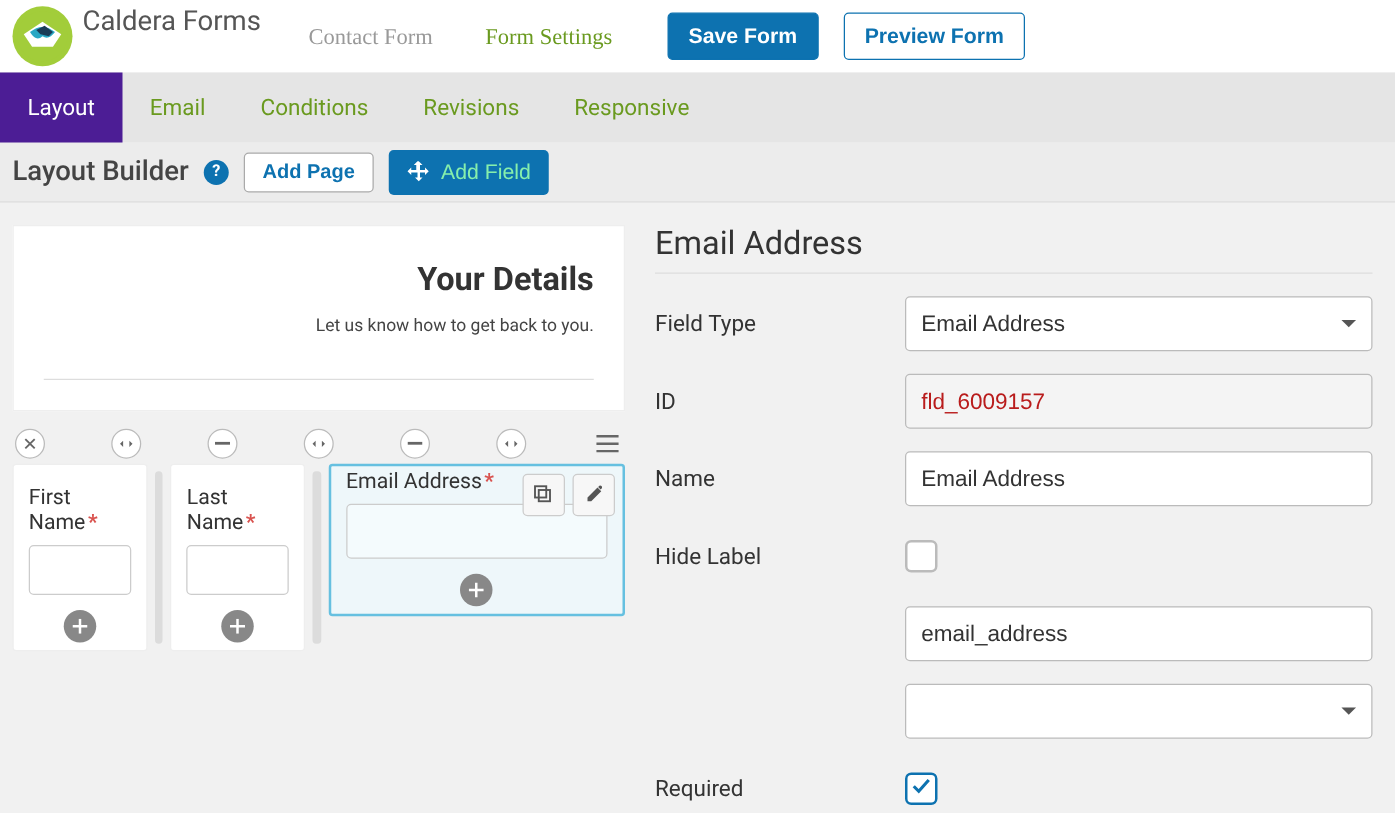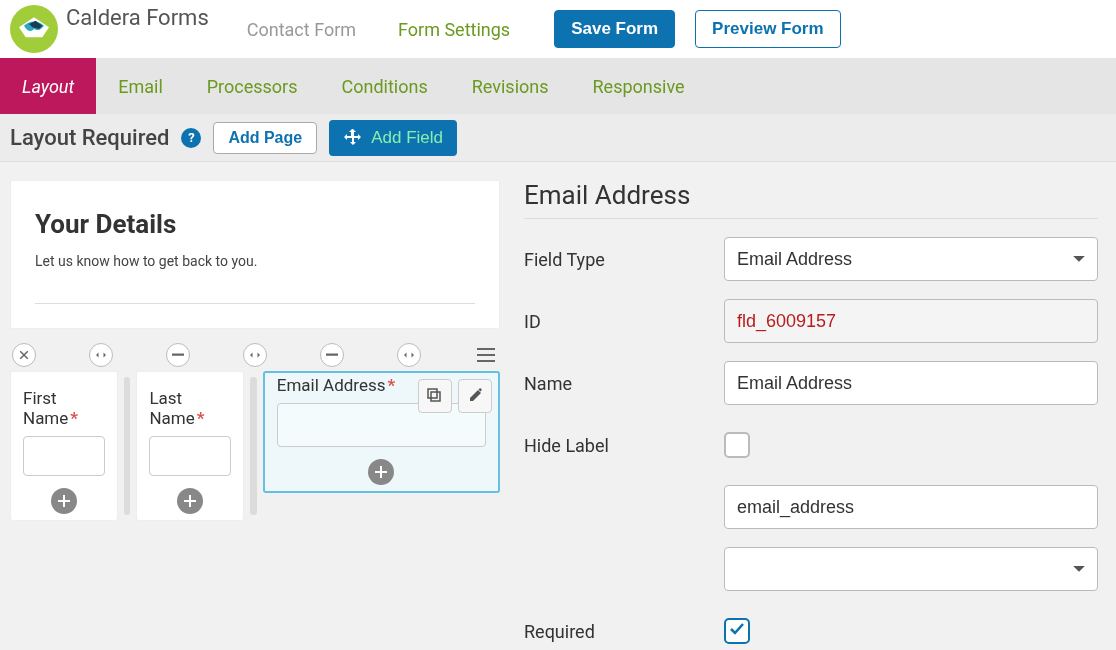--- a/index.html
+++ b/index.html
@@ -36,20 +36,21 @@
   }
   .logo-icon svg { width: 40px; height: 40px; }
   .brand-text { font-size: 22px; color:#555; }
   .top-tab {
     padding: 0 18px;
     height: 44px;
     display:flex; align-items:center;
     font-size: 18px;
     color:#999;
     cursor:pointer;
+    font-family:Liberation Serif, serif;
   }
   .top-tab.active { color:#6a9a1f; }
   .btn {
     padding: 8px 16px;
     font-size: 17px;
     border-radius:4px;
     cursor:pointer;
     border:1px solid transparent;
     font-weight:bold;
   }
@@ -65,21 +66,21 @@
     height:56px;
     align-items:stretch;
   }
   .navtab {
     display:flex; align-items:center;
     padding: 0 22px;
     font-size:18px;
     color:#6a9a1f;
     cursor:pointer;
   }
-  .navtab.active { background:#be185d; color:#fff;font-style:italic; }
+  .navtab.active { background:#4c1d95; color:#fff; }
 
   
   .layoutbar {
     display:flex;
     align-items:center;
     padding:6px 10px;
     gap:12px;
     background:#ececec;
     border-bottom:1px solid #ddd;
     height:48px;
@@ -104,20 +105,21 @@
     gap: 24px;
   }
   .leftcol { width: 490px; }
   .rightcol { flex:1; padding-right:8px; }
 
   
   .details-panel {
     background:#fff;
     padding: 28px 24px 24px 24px;
     border:1px solid #eee;
+    text-align:right;
   }
   .details-panel h2 { font-size:26px; font-weight:700; margin-bottom:14px; }
   .details-panel p { font-size:14px; color:#444; margin-bottom:34px; }
   .details-panel hr { border:none; border-top:1px solid #ddd; }
 
   
   .field-row-header {
     display:flex; align-items:center; gap:6px;
     margin-top:14px;
     padding: 0 2px;
@@ -230,28 +232,27 @@
   <div class="top-tab active">Form Settings</div>
   <div style="width:14px"></div>
   <button class="btn btn-primary">Save Form</button>
   <div style="width:8px"></div>
   <button class="btn btn-outline">Preview Form</button>
 </div>
 
 <div class="navtabs">
   <div class="navtab active">Layout</div>
   <div class="navtab">Email</div>
-  <div class="navtab">Processors</div>
   <div class="navtab">Conditions</div>
   <div class="navtab">Revisions</div>
   <div class="navtab">Responsive</div>
 </div>
 
 <div class="layoutbar">
-  <h3>Layout Required</h3>
+  <h3>Layout Builder</h3>
   <span class="help-badge">?</span>
   <button class="btn btn-link-outline btn-small">Add Page</button>
   <button class="addfield-btn">
     <span class="move-glyph">
       <svg viewBox="0 0 20 20" width="20" height="20" fill="#fff">
           <path d="M10 1l3 3h-2v4h4V6l3 3-3 3v-2h-4v4h2l-3 3-3-3h2v-4H4v2L1 9l3-3v2h4V4H6l3-3z"></path>
         </svg>
     </span>
     <span>Add Field</span>
   </button>

